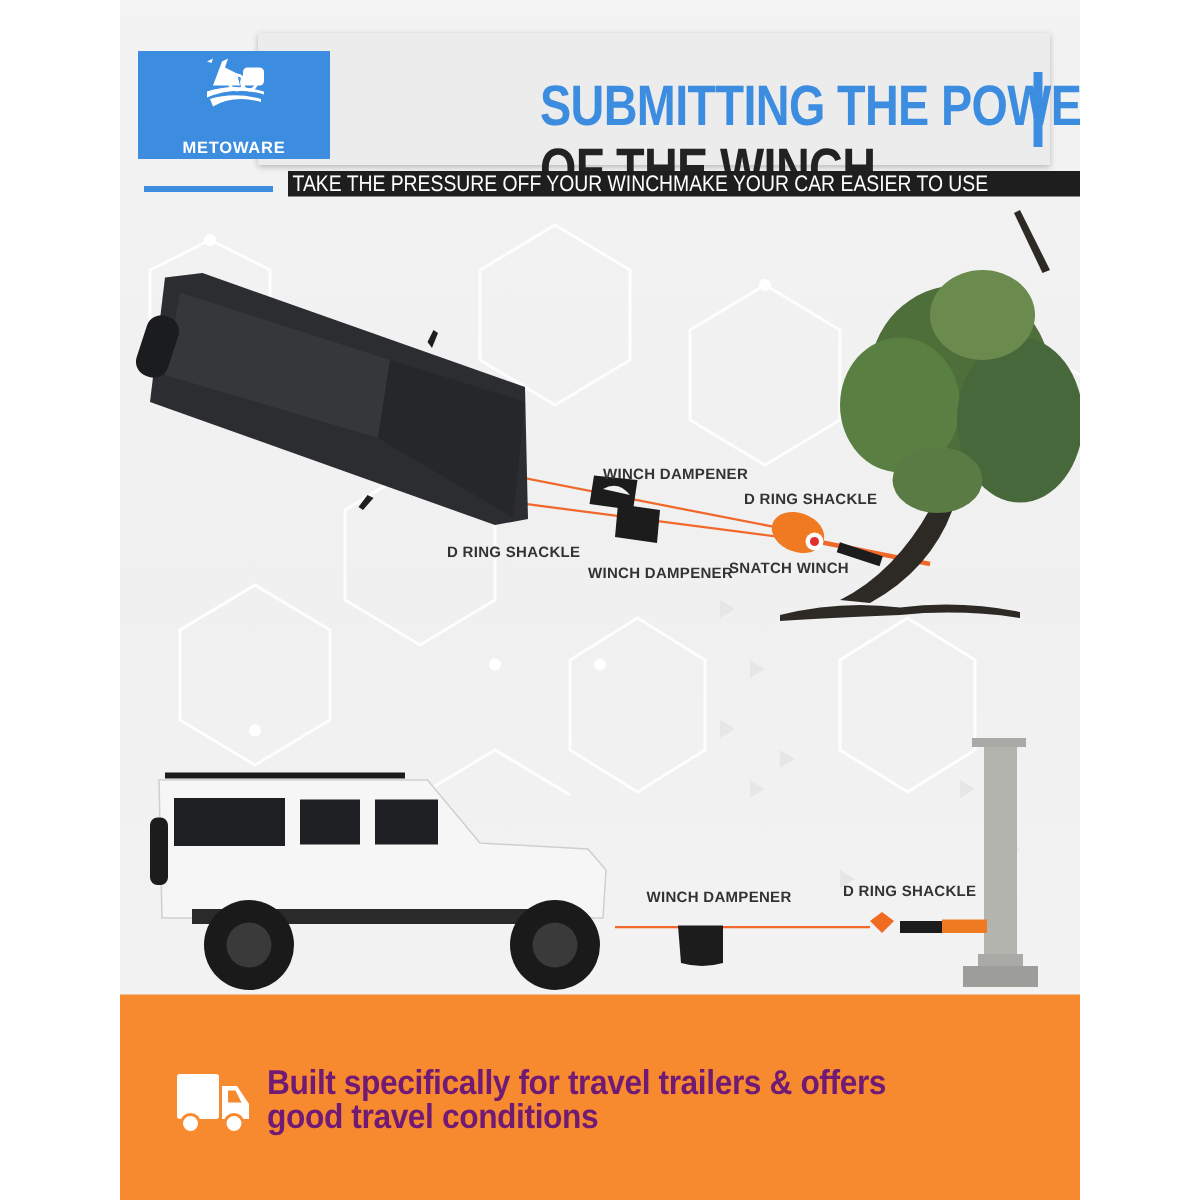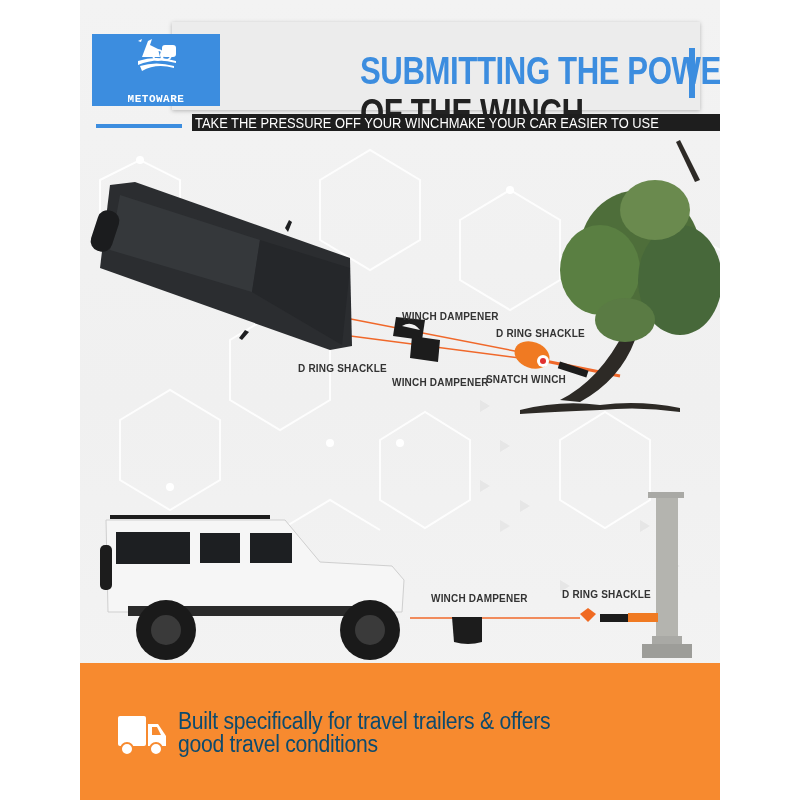--- a/index.html
+++ b/index.html
@@ -18,21 +18,21 @@
   .header-card {
     position: absolute; left: 92px; top: 22px; width: 528px; height: 88px;
     background: #ececec; box-shadow: 0 1px 4px rgba(0,0,0,0.25);
   }
   .logo-box {
     position: absolute; left: 12px; top: 34px; width: 128px; height: 72px;
     background: #3c8ddf; display: flex; flex-direction: column; align-items: center; justify-content: center;
   }
   .logo-box svg { display: block; }
   .logo-text {
-    color: #ffffff; font-family: Liberation Mono, monospace; font-weight: bold; font-size: 11px;
+    color: #ffffff; font-family: Liberation Sans, sans-serif; font-weight: bold; font-size: 11px;
     letter-spacing: 0.5px; margin-top: 20px;
   }
   .title-line1 {
     position: absolute; left: 188px; top: 28px; color: #3c8ddf;
     font-family: "Liberation Sans", sans-serif; font-weight: bold; font-size: 38px; letter-spacing: -0.5px;
     transform: scaleX(0.82); transform-origin: left top; white-space: nowrap;
   }
   .title-line2 {
     position: absolute; left: 188px; top: 70px; color: #222222;
     font-family: "Liberation Sans", sans-serif; font-weight: bold; font-size: 38px; letter-spacing: -0.5px;
@@ -55,21 +55,21 @@
     position: absolute; color: #333333; font-weight: bold; font-size: 10px; white-space: nowrap;
     letter-spacing: 0.2px;
   }
 
   
   .bottom-band {
     position: absolute; left: 0; top: 663px; width: 640px; height: 137px; background: #f78a2f;
   }
   .truck-icon { position: absolute; left: 38px; top: 53px; }
   .bottom-text {
-    position: absolute; left: 98px; top: 47px; color: #0c4a6e; font-weight: normal;
+    position: absolute; left: 98px; top: 47px; color: #701a75; font-weight: bold;
     font-size: 23px; line-height: 23px; letter-spacing: -0.3px;
   }
   .bottom-text div { white-space: nowrap; transform: scaleX(0.92); transform-origin: left center; }
 </style>
 </head>
 <body>
 
 <div class="canvas">
 
   <svg class="hex-bg" viewBox="0 0 640 663">

